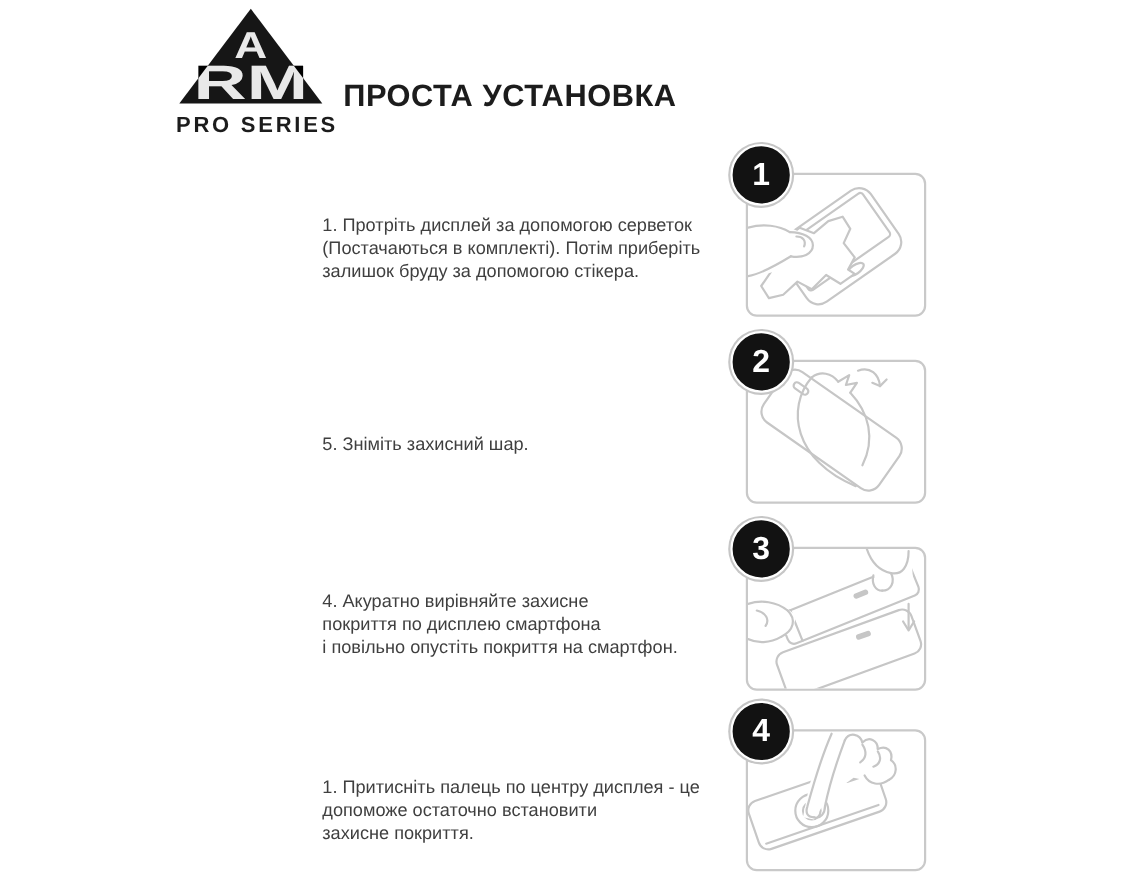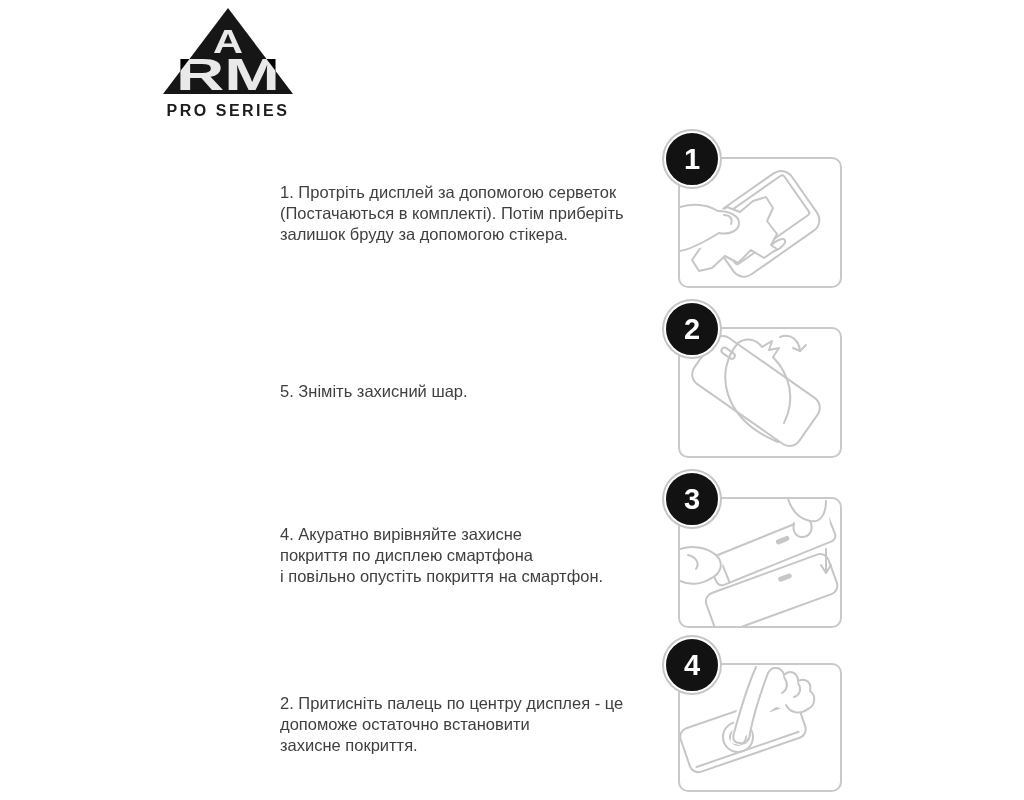--- a/index.html
+++ b/index.html
@@ -2,29 +2,29 @@
 <html style="--background: #ffffff; --title_text: #1c1c1c; --body_text: #3f3f3f; --badge_bg: #121212; --badge_text: #ffffff; --badge_ring: #c6c6c6; --panel_border: #c9c9c9; --outline: #c6c6c6; --logo_black: #161616;"><head>
 <meta charset="utf-8">
 <style>
   html,body{margin:0;padding:0;background:#fff;}
   .canvas{position:relative;width:1024px;height:800px;background:var(--background,#fff);
           font-family:"Liberation Sans",sans-serif;overflow:hidden;}
 
   
   .logo{position:absolute;left:160px;top:6px;width:136px;text-align:center;}
   .logo svg text{font-family:"Liberation Sans",sans-serif;}
-  .logo-sub{margin-top:2px;font-size:16px;font-weight:bold;letter-spacing:2.5px;
+  .logo-sub{margin-top:2px;font-size:20px;font-weight:bold;letter-spacing:2.5px;
             color:var(--title_text,#1c1c1c);white-space:nowrap;}
 
   
   .page-title{position:absolute;left:312px;top:52px;font-size:28px;font-weight:bold;
               letter-spacing:.5px;color:var(--title_text,#1c1c1c);white-space:nowrap;}
 
   
-  .step-text{position:absolute;left:280px;margin:0;font-size:16.5px;line-height:21px;
+  .step-text{position:absolute;left:280px;margin:13px;font-size:16.5px;line-height:21px;
              color:var(--body_text,#3f3f3f);white-space:pre-line;}
   .figure{position:absolute;left:678px;width:164px;height:131px;box-sizing:border-box;
           border:2px solid var(--panel_border,#c9c9c9);border-radius:10px;background:#fff;}
   .badge{position:absolute;left:-16px;top:-28px;width:52px;height:52px;border-radius:50%;
          background:var(--badge_bg,#121212);border:2px solid #fff;
          box-shadow:0 0 0 2px var(--badge_ring,#c6c6c6);color:var(--badge_text,#fff);
          display:flex;align-items:center;justify-content:center;
          font-size:29px;font-weight:bold;z-index:2;}
   .illus{position:absolute;left:0;top:0;stroke:var(--outline,#c6c6c6);stroke-width:2;
          stroke-linecap:round;stroke-linejoin:round;}
@@ -40,20 +40,21 @@
 
   <div class="logo">
     <svg width="136" height="90" viewBox="0 0 136 90">
       <polygon points="68,2 133,88 3,88" fill="#161616" stroke="none"></polygon>
       <text x="68" y="47" text-anchor="middle" font-size="34" font-weight="bold" fill="#ffffff" textLength="30" lengthAdjust="spacingAndGlyphs" style="mix-blend-mode:difference">A</text>
       <text x="68" y="84" text-anchor="middle" font-size="44" font-weight="bold" fill="#ffffff" textLength="104" lengthAdjust="spacingAndGlyphs" style="mix-blend-mode:difference">RM</text>
     </svg>
     <div class="logo-sub">PRO SERIES</div>
   </div>
 
+  <h1 class="page-title">ПРОСТА УСТАНОВКА</h1>
 
   <section>
     <p class="step-text" style="top:182px">1. Протріть дисплей за допомогою серветок
 (Постачаються в комплекті). Потім приберіть
 залишок бруду за допомогою стікера.</p>
     <div class="figure" style="top:157px">
       <div class="badge">1</div>
       <svg class="illus" width="160" height="127" viewBox="0 0 160 127">
         <g transform="rotate(55 82 64)">
           <rect class="fw" x="48" y="13" width="70" height="102" rx="13"></rect>
@@ -127,21 +128,21 @@
         </g>
         <g>
           <path d="M146,50 L146,72"></path>
           <path d="M141,66 L146,74 L151,66"></path>
         </g>
       </svg>
     </div>
   </section>
 
   <section>
-    <p class="step-text" style="top:693px">2. Притисніть палець по центру дисплея - це
+    <p class="step-text" style="top:693px">1. Притисніть палець по центру дисплея - це
 допоможе остаточно встановити
 захисне покриття.</p>
     <div class="figure" style="top:663px;height:129px">
       <div class="badge">4</div>
       <svg class="illus" width="160" height="125" viewBox="0 0 160 125">
         <g transform="rotate(-19 63 68)">
           <rect class="fw" x="2" y="45" width="122" height="46" rx="9"></rect>
           <rect class="fg" x="94" y="52" width="15" height="5" rx="2.5"></rect>
           <line x1="8" y1="85" x2="116" y2="85"></line>
         </g>

